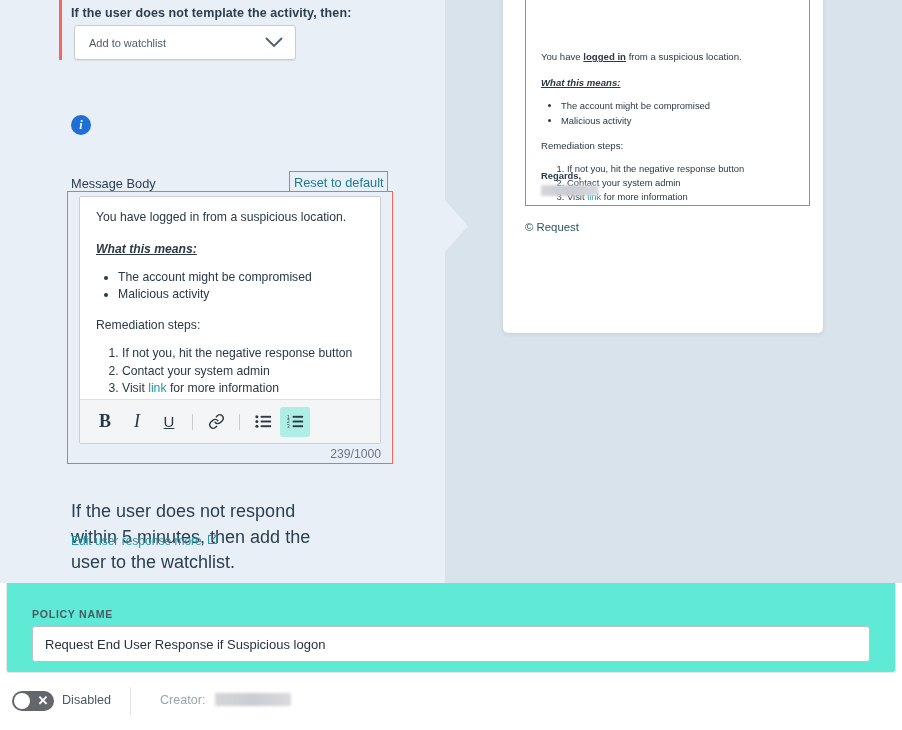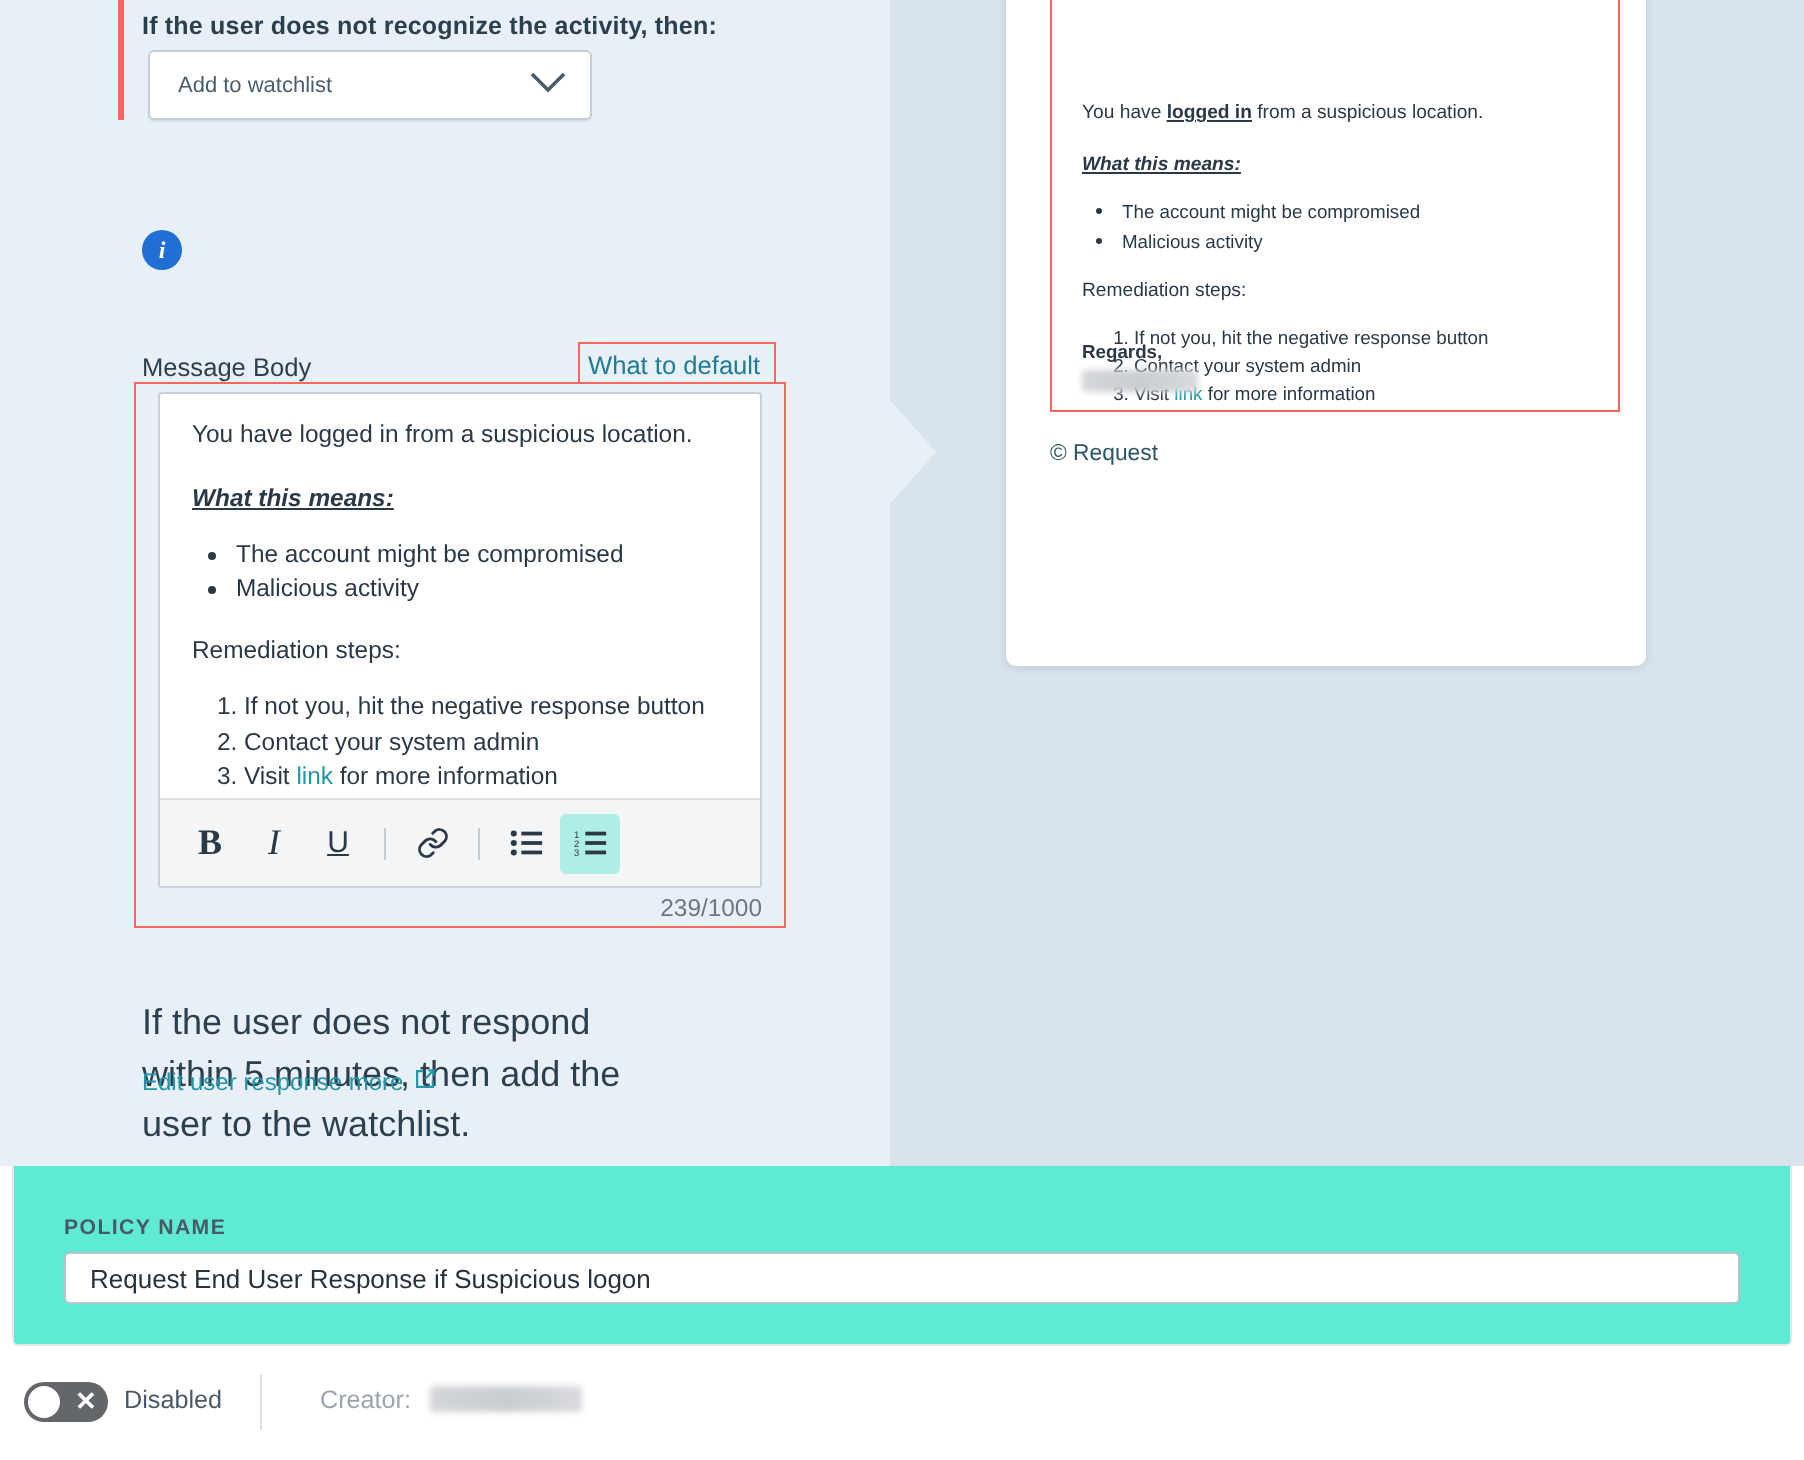--- a/index.html
+++ b/index.html
@@ -178,21 +178,21 @@
   .policy-section {
     position:absolute; left:6px; top:583px; width:890px; height:90px;
     background:#5eead4; border:1px solid #e3e7ea; border-top:none;
     border-radius:0 0 3px 3px;
   }
   .policy-label {
     position:absolute; left:25px; top:25px;
     font-size:10.6px; font-weight:bold; letter-spacing:.7px; color:#4a5965;
   }
   .policy-input {
-    position:absolute; left:25px; top:43px; width:838px; height:26px;
+    position:absolute; left:25px; top:43px; width:838px; height:36px;
     background:#fff; border:1px solid #b9c2ca; border-radius:3px;
     font-family:"Liberation Sans", sans-serif; font-size:13px; color:#27323c;
     padding:0 12px;
   }
 
   
   .footer { position:absolute; left:0; top:673px; width:902px; height:57px; background:#fff; }
   .toggle {
     position:absolute; left:12px; top:18px; width:42px; height:20px;
     background:#63676b; border-radius:10px; cursor:pointer;
@@ -212,37 +212,37 @@
   <div class="panels">
     <div class="panel-left"></div>
     <div class="panel-right"></div>
     <div class="panel-arrow"></div>
   </div>
 
   <div class="left-content">
 
     <div class="red-accent"></div>
 
-    <div class="field-label">If the user does not recognize the activity, then:</div>
+    <div class="field-label">If the user does not template the activity, then:</div>
 
     <div class="select-box">
       <span class="select-value">Add to watchlist</span>
       <span class="chev">
         <svg width="20" height="12" viewBox="0 0 20 12">
           <path d="M2 2 L10 10 L18 2" fill="none" stroke="#4b5c6b" stroke-width="1.8"></path>
         </svg>
       </span>
     </div>
 
     <div class="info-note">
       <div class="info-icon">i</div>
     </div>
 
     <div class="mb-label">Message Body</div>
-    <div class="reset-link">What to default</div>
+    <div class="reset-link">Reset to default</div>
     <div class="ann-reset"></div>
 
     <div class="editor-wrap">
       <div class="editor-body">
         <div class="eb-p"><span>You have </span><span class="u">logged in</span><span> from a suspicious location.</span></div>
 
         <div class="eb-head">What this means:</div>
 
         <ul class="eb-ul">
           <li>The account might be compromised</li>

